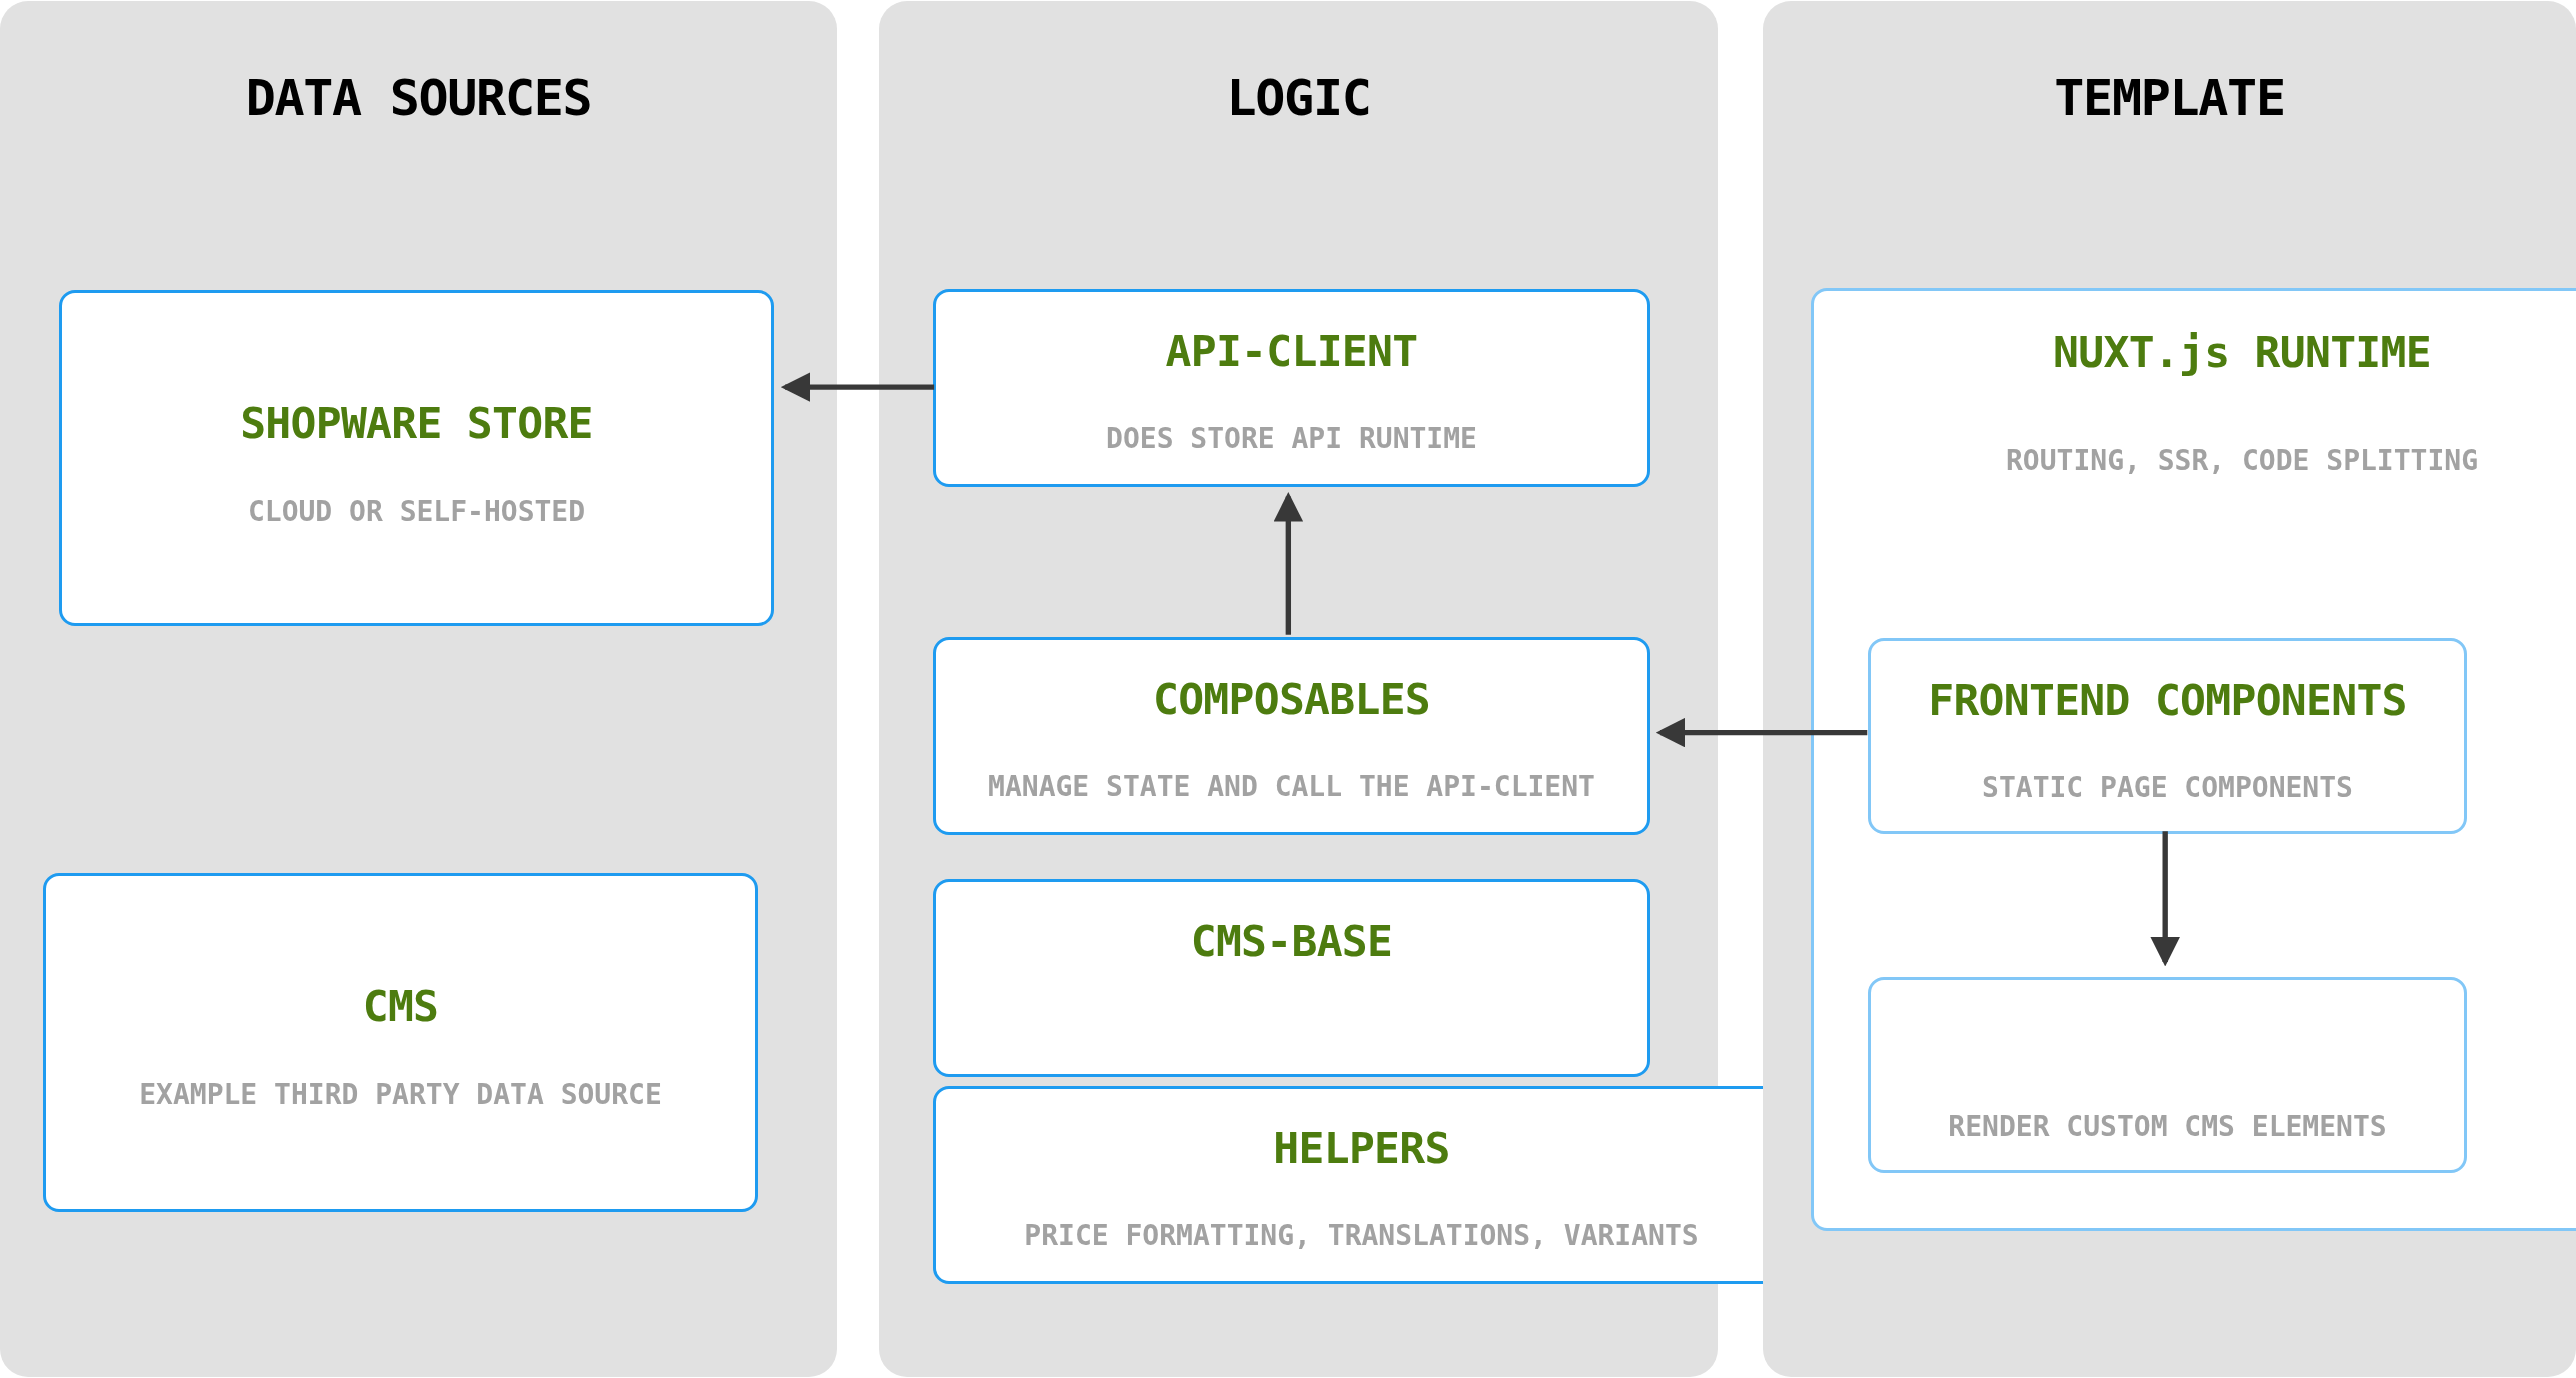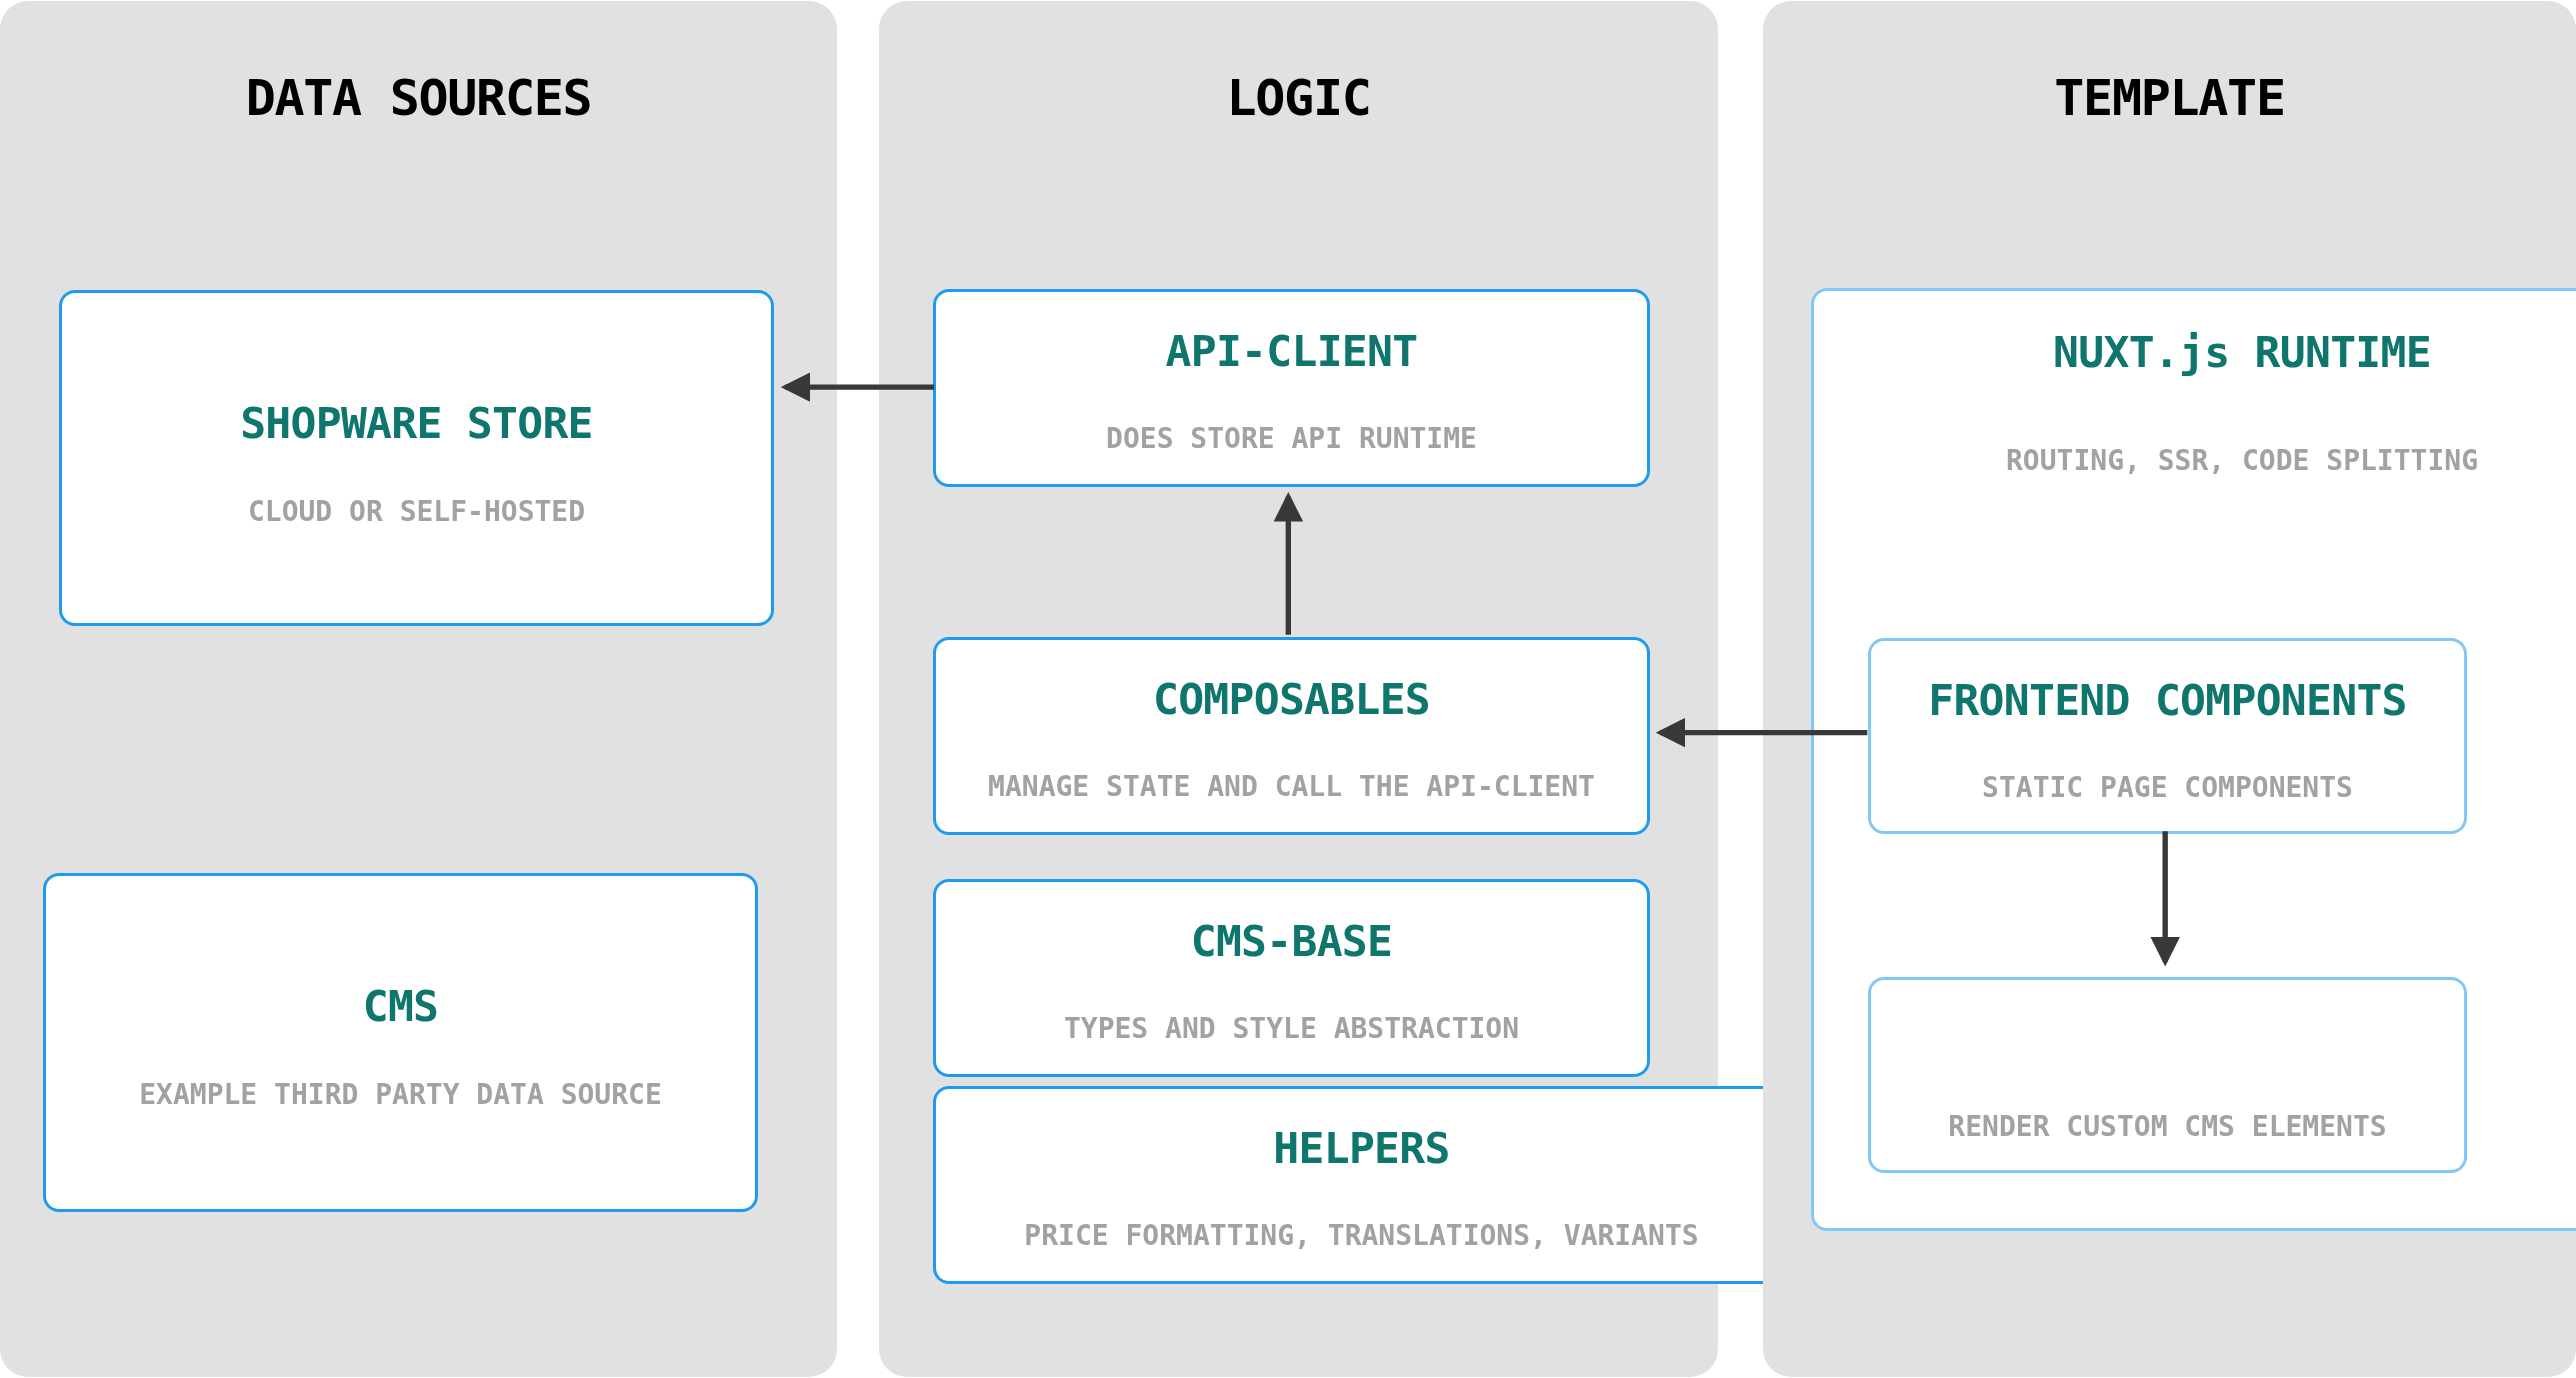--- a/index.html
+++ b/index.html
@@ -20,21 +20,21 @@
   }
   .box{
     position:absolute;background:#ffffff;
     border:3.4px solid #1e9bf0;border-radius:16px;
     box-sizing:border-box;
   }
   .box--light{border-color:#82c7f7;}
   .box-title{
     position:absolute;left:0;width:100%;text-align:center;
     font-weight:700;font-size:43px;line-height:47px;
-    letter-spacing:-0.7px;color:#0f766e;white-space:nowrap;
+    letter-spacing:-0.7px;color:#4d7c0f;white-space:nowrap;
   }
   .box-sub{
     position:absolute;left:0;width:100%;text-align:center;
     font-weight:700;font-size:28px;line-height:31px;
     color:#a2a2a2;white-space:nowrap;
   }
   
   .t-tall .box-title{top:107px;}
   .t-tall .box-sub{top:203px;}
   .t-mid .box-title{top:36px;}
@@ -70,21 +70,20 @@
       <div class="box-sub">DOES STORE API RUNTIME</div>
     </div>
 
     <div class="box t-mid" style="left:54px;top:636px;width:717px;height:198px;">
       <div class="box-title">COMPOSABLES</div>
       <div class="box-sub">MANAGE STATE AND CALL THE API-CLIENT</div>
     </div>
 
     <div class="box t-mid" style="left:54px;top:878px;width:717px;height:198px;padding-left:22px;">
       <div class="box-title">CMS-BASE</div>
-      <div class="box-sub">TYPES AND STYLE ABSTRACTION</div>
     </div>
 
     <div class="box t-mid" style="left:54px;top:1085px;width:857px;height:198px;">
       <div class="box-title">HELPERS</div>
       <div class="box-sub">PRICE FORMATTING, TRANSLATIONS, VARIANTS</div>
     </div>
   </div>
 
   <div class="column" style="left:1763px;width:813px;">
     <div class="col-title">TEMPLATE</div>

